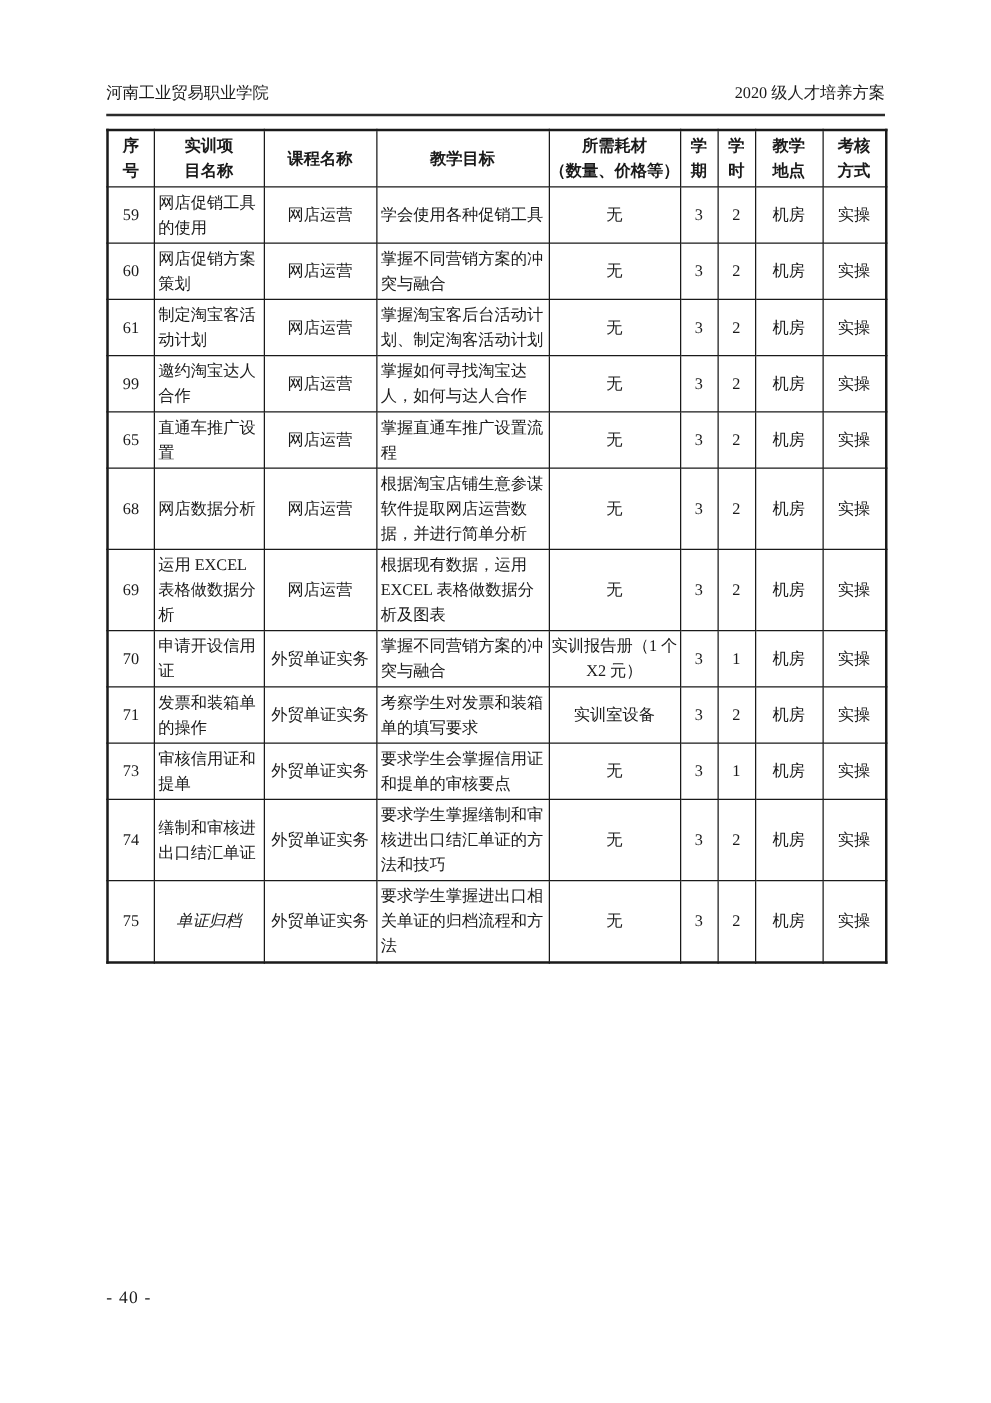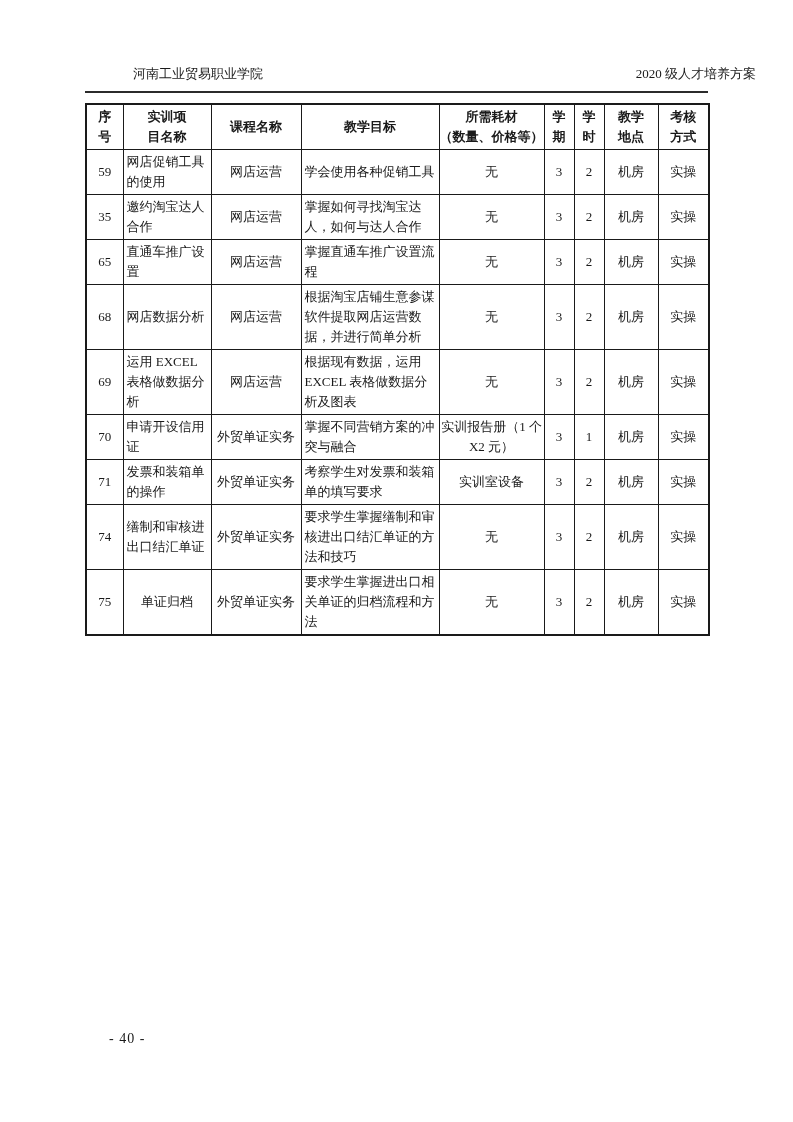--- a/index.html
+++ b/index.html
@@ -12,21 +12,21 @@
   .page {
     position: relative;
     width: 793px; height: 1122px;
     background: #ffffff;
     overflow: hidden;
   }
   .doc-header {
     position: absolute;
     left: 85px; top: 66px; width: 623px;
     display: flex; justify-content: space-between; align-items: flex-start;
-    font-size: 13px; line-height: 16px; margin-left: 48px;
+    font-size: 13px; line-height: 16px;
   }
   .header-rule {
     position: absolute;
     left: 85px; top: 91px; width: 623px; height: 2px;
     background: #2b2b2b;
   }
   table.training {
     position: absolute;
     left: 85px; top: 103px; width: 623px;
     border-collapse: collapse;
@@ -47,27 +47,26 @@
     height: 44px;
     padding: 2px 0;
   }
   .training th div { white-space: nowrap; }
   .training tbody tr { height: 45px; }
   td.c-project, td.c-objective {
     text-align: left;
     padding: 2px 1px 2px 3px;
   }
   
-  .training tbody tr:last-child td.c-project { text-align: center; padding-left: 1px; }
+  .training tbody tr:last-child td.c-project { text-align: center; padding-left: 1px; font-style: italic; }
   .page-number {
     position: absolute;
     left: 85px; top: 1031px;
     font-size: 14px;
     letter-spacing: 1px;
-    margin-left: 24px;
   }
 </style>
 </head>
 <body>
 
 <div class="page">
 
   <div class="doc-header">
     <span>河南工业贸易职业学院</span>
     <span>2020 级人才培养方案</span>
@@ -131,21 +130,43 @@
           <td class="c-project">网店促销工具的使用</td>
           <td class="c-course">网店运营</td>
           <td class="c-objective">学会使用各种促销工具</td>
           <td class="c-materials">无</td>
           <td class="c-sem">3</td>
           <td class="c-hrs">2</td>
           <td class="c-loc">机房</td>
           <td class="c-assess">实操</td>
         </tr>
         <tr>
-          <td class="c-no">35</td>
+          <td class="c-no">60</td>
+          <td class="c-project">网店促销方案策划</td>
+          <td class="c-course">网店运营</td>
+          <td class="c-objective">掌握不同营销方案的冲突与融合</td>
+          <td class="c-materials">无</td>
+          <td class="c-sem">3</td>
+          <td class="c-hrs">2</td>
+          <td class="c-loc">机房</td>
+          <td class="c-assess">实操</td>
+        </tr>
+        <tr>
+          <td class="c-no">61</td>
+          <td class="c-project">制定淘宝客活动计划</td>
+          <td class="c-course">网店运营</td>
+          <td class="c-objective">掌握淘宝客后台活动计划、制定淘客活动计划</td>
+          <td class="c-materials">无</td>
+          <td class="c-sem">3</td>
+          <td class="c-hrs">2</td>
+          <td class="c-loc">机房</td>
+          <td class="c-assess">实操</td>
+        </tr>
+        <tr>
+          <td class="c-no">99</td>
           <td class="c-project">邀约淘宝达人合作</td>
           <td class="c-course">网店运营</td>
           <td class="c-objective">掌握如何寻找淘宝达人，如何与达人合作</td>
           <td class="c-materials">无</td>
           <td class="c-sem">3</td>
           <td class="c-hrs">2</td>
           <td class="c-loc">机房</td>
           <td class="c-assess">实操</td>
         </tr>
         <tr>
@@ -197,20 +218,31 @@
           <td class="c-project">发票和装箱单的操作</td>
           <td class="c-course">外贸单证实务</td>
           <td class="c-objective">考察学生对发票和装箱单的填写要求</td>
           <td class="c-materials">实训室设备</td>
           <td class="c-sem">3</td>
           <td class="c-hrs">2</td>
           <td class="c-loc">机房</td>
           <td class="c-assess">实操</td>
         </tr>
         <tr>
+          <td class="c-no">73</td>
+          <td class="c-project">审核信用证和提单</td>
+          <td class="c-course">外贸单证实务</td>
+          <td class="c-objective">要求学生会掌握信用证和提单的审核要点</td>
+          <td class="c-materials">无</td>
+          <td class="c-sem">3</td>
+          <td class="c-hrs">1</td>
+          <td class="c-loc">机房</td>
+          <td class="c-assess">实操</td>
+        </tr>
+        <tr>
           <td class="c-no">74</td>
           <td class="c-project">缮制和审核进出口结汇单证</td>
           <td class="c-course">外贸单证实务</td>
           <td class="c-objective">要求学生掌握缮制和审核进出口结汇单证的方法和技巧</td>
           <td class="c-materials">无</td>
           <td class="c-sem">3</td>
           <td class="c-hrs">2</td>
           <td class="c-loc">机房</td>
           <td class="c-assess">实操</td>
         </tr>

